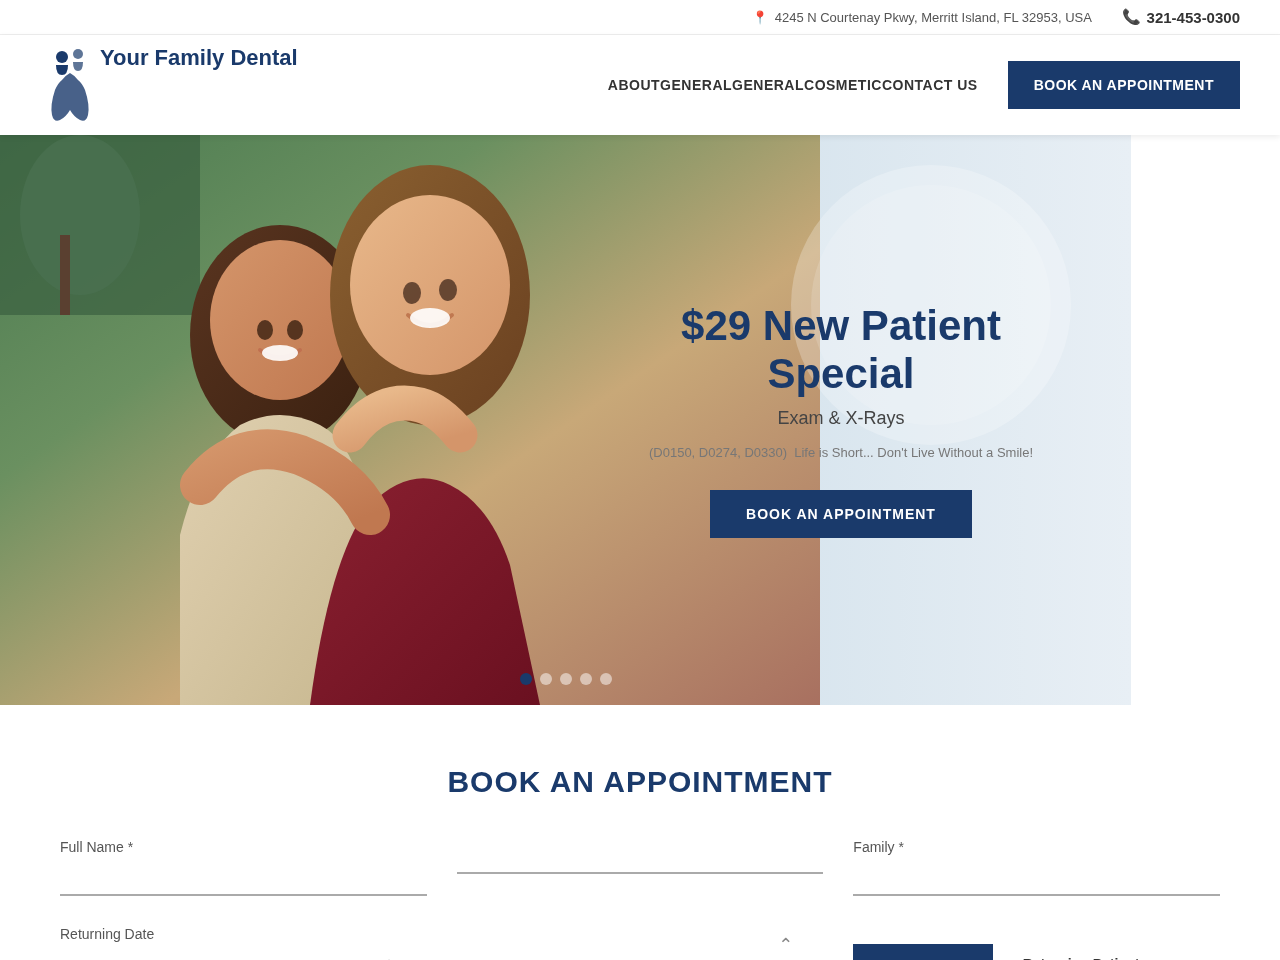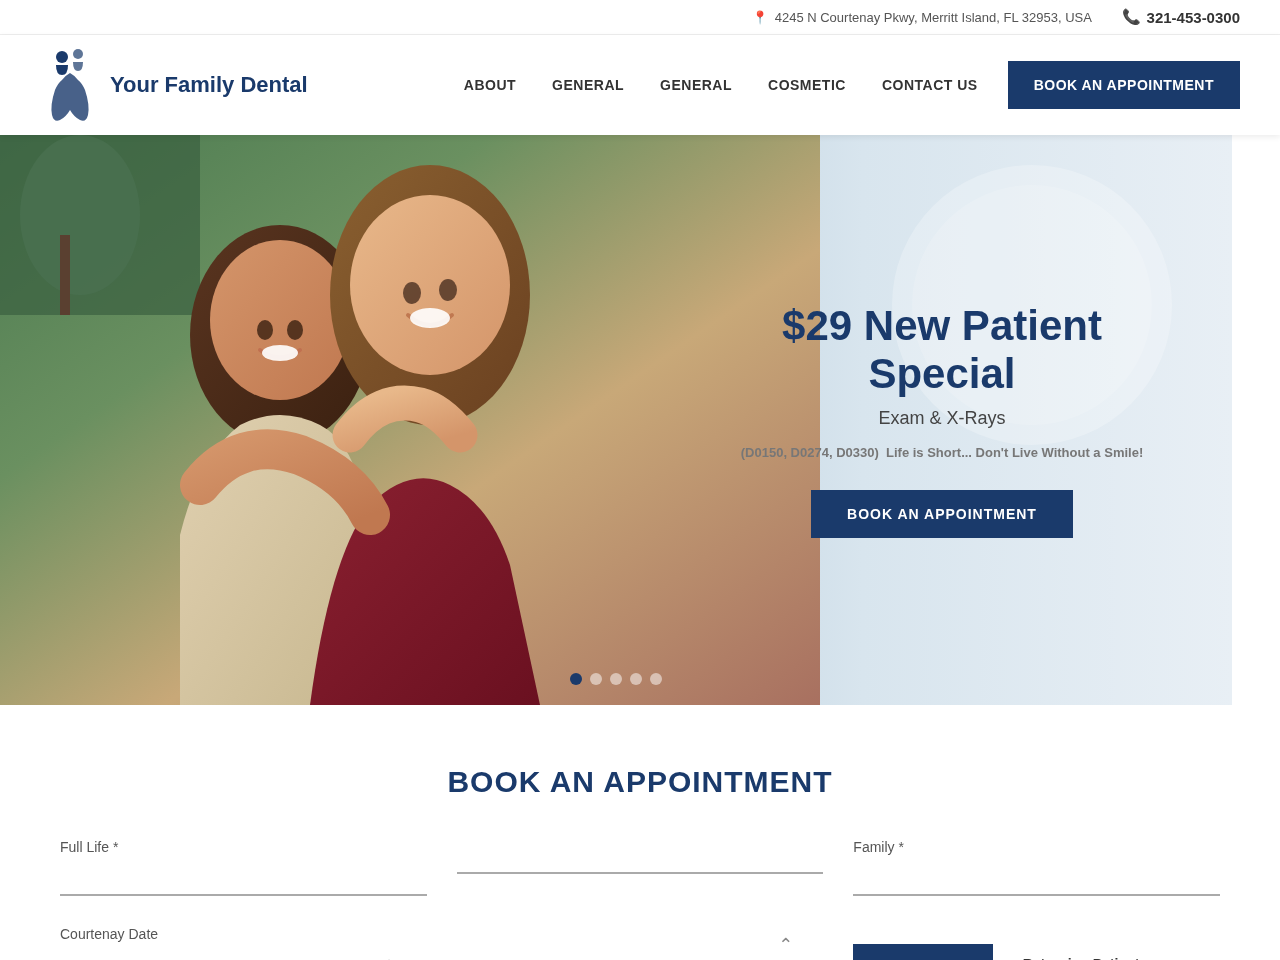--- a/index.html
+++ b/index.html
@@ -29,39 +29,36 @@
       display: flex;
       align-items: center;
       padding: 10px 40px;
       background: #fff;
       box-shadow: 0 2px 6px rgba(0,0,0,0.08);
       position: relative;
       z-index: 10;
     }
     .logo {
       display: flex;
-      align-items: center;
-      gap: 10px;
       text-decoration: none;
       flex-shrink: 0;
     }
     .logo-icon {
       width: 60px;
       height: 80px;
     }
     .logo-text {
       font-size: 22px;
       font-weight: 700;
       color: #1a3a6b;
       line-height: 1.2;
     }
     nav {
       display: flex;
       align-items: center;
-      gap: 36px;
       margin-left: auto;
       margin-right: 30px;
     }
     nav a {
       text-decoration: none;
       color: #333;
       font-size: 14px;
       font-weight: 600;
       letter-spacing: 0.5px;
     }
@@ -73,21 +70,21 @@
       font-size: 14px;
       font-weight: 700;
       letter-spacing: 0.5px;
       cursor: pointer;
       white-space: nowrap;
     }
 
     
     .hero {
       position: relative;
-      width: 1232px;
+      width: 1131px;
       height: 570px;
       overflow: hidden;
       background: #c8d8e8;
     }
     .hero-bg {
       position: absolute;
       inset: 0;
       background: linear-gradient(to right, #7a9db5 0%, #b0c8d8 40%, #d8e5ee 70%, #e8eff5 100%);
     }
     
@@ -137,21 +134,20 @@
     }
     .hero-subtitle {
       font-size: 18px;
       color: #444;
       margin-bottom: 16px;
     }
     .hero-codes {
       font-size: 13px;
       color: #777;
       margin-bottom: 30px;
-      font-weight: bold;
     }
     .hero-cta {
       background: #1a3a6b;
       color: #fff;
       border: none;
       padding: 16px 36px;
       font-size: 14px;
       font-weight: 700;
       letter-spacing: 1px;
       cursor: pointer;
@@ -393,35 +389,35 @@
     <div class="dot"></div>
     <div class="dot"></div>
   </div>
 </section>
 
 <section class="appt-section">
   <h2 class="appt-title">BOOK AN APPOINTMENT</h2>
 
   <div class="form-row">
     <div class="form-field">
-      <label>Full Life *</label>
+      <label>Full Name *</label>
       <input type="text" style="">
     </div>
     <div class="form-field">
       <input type="email" style="">
     </div>
     <div class="form-field">
       <label>Family *</label>
       <input type="tel" style="">
     </div>
   </div>
 
   <div class="form-row">
     <div class="select-field">
-      <label>Courtenay Date</label>
+      <label>Returning Date</label>
       <div class="select-display">
         <span></span>
         <span class="chevron">⌃</span>
       </div>
     </div>
     <div class="select-field">
       <div class="select-display">
         <span></span>
         <span class="chevron">⌃</span>
       </div>

